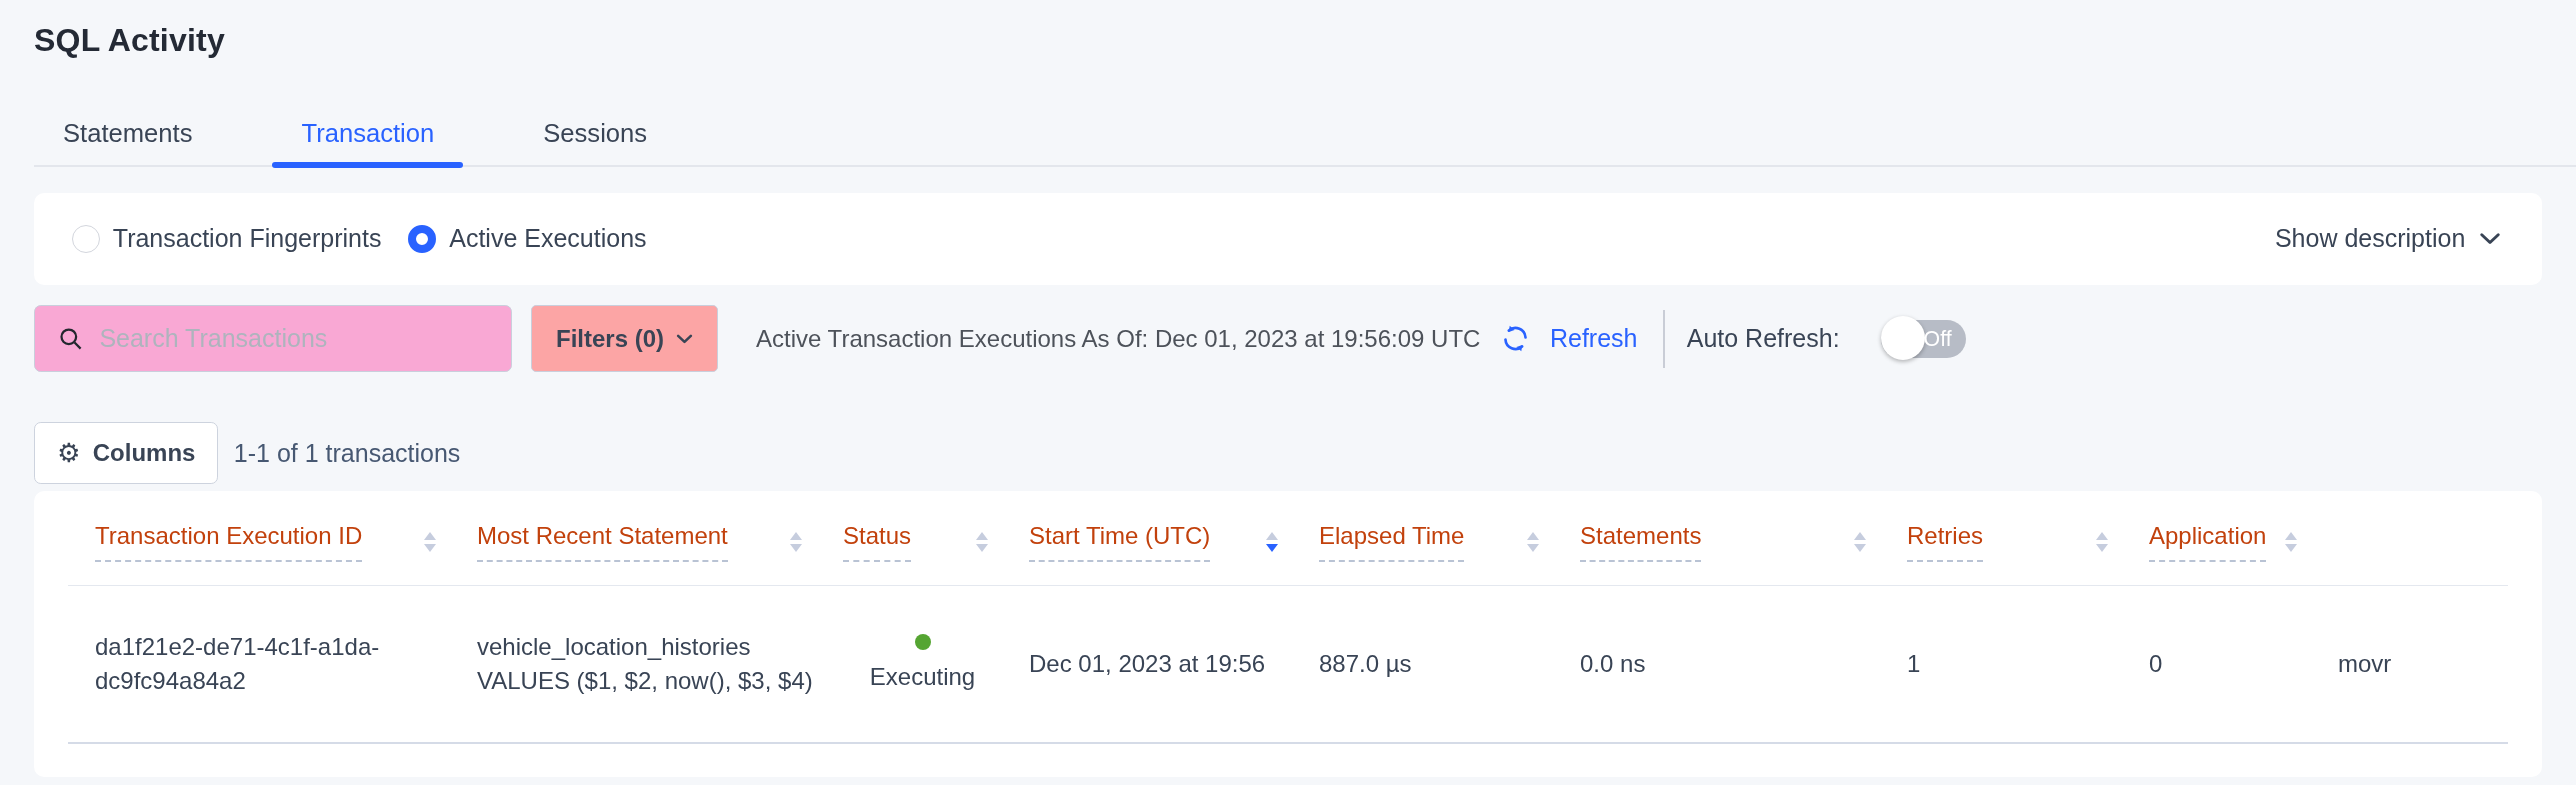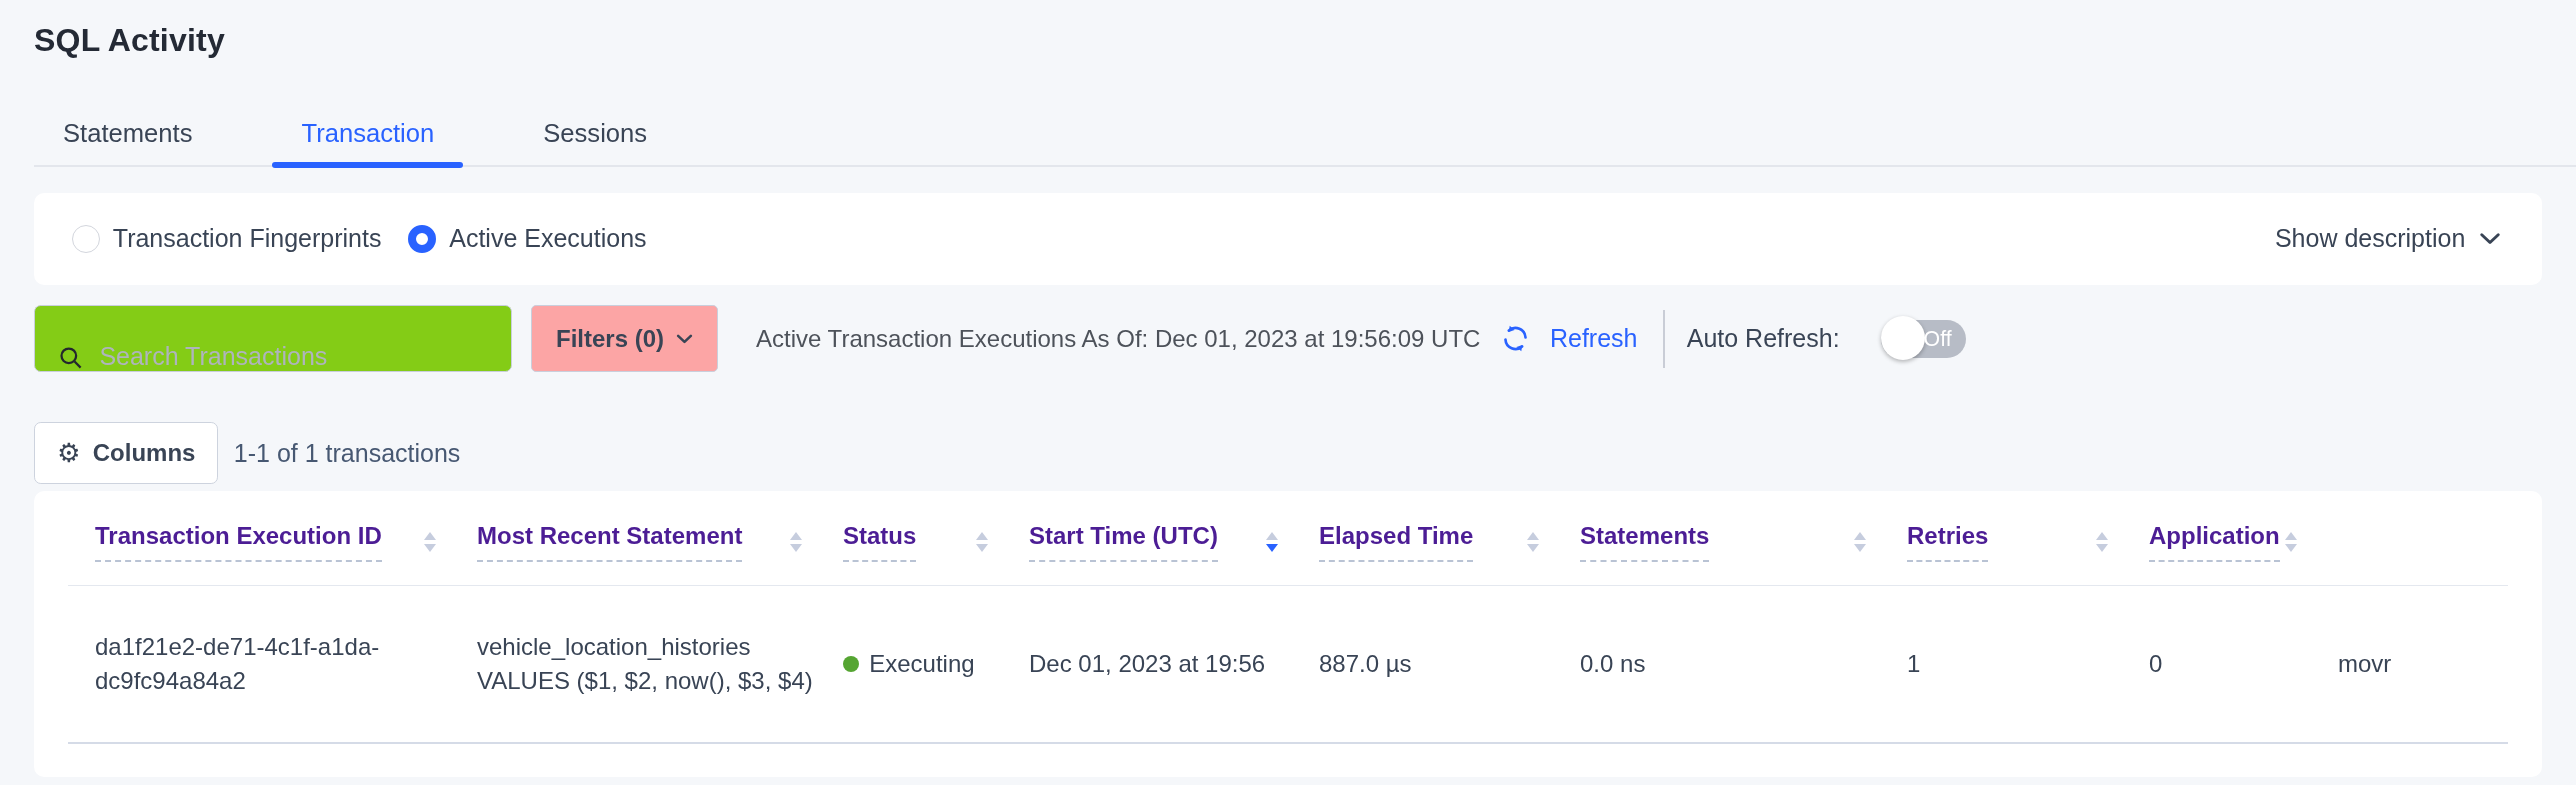--- a/index.html
+++ b/index.html
@@ -51,23 +51,23 @@
     margin-left:auto; display:flex; align-items:center; gap:13.7px;
     font-size:25px; color:#394455; cursor:pointer;
   }
   .chev { color:#394455; display:inline-flex; }
   
   .controls-row {
     margin:20.5px 34px 0 34px;
     display:flex; align-items:center; height:67px;
   }
   .search-box {
-    width:478px; height:67px; background:#84cc16;
+    width:478px; height:67px; background:#f9a8d4;
     border:1.7px solid #c9cfdc; border-radius:6.8px;
-    display:flex; align-items:flex-end; padding:0 17px 0 22px;
+    display:flex; align-items:center; padding:0 17px 0 22px;
   }
   .search-box input {
     border:none; outline:none; flex:1; margin-left:15.4px;
     font-size:25px; color:#394455; background:transparent;
     font-family:"Liberation Sans","DejaVu Sans",sans-serif;
   }
   .search-box input::placeholder { color:#aeb4bd; }
   .filters-btn {
     margin-left:19px; height:67px; padding:0 24px;
     background:#fca5a5; border:1.7px solid #c9cfdc; border-radius:5.1px;
@@ -120,34 +120,34 @@
     margin:0 34px;
   }
   .thead {
     height:95px; align-items:center; padding-top:8.5px;
     border-bottom:1.7px solid #e4e8ef;
   }
   .th {
     display:flex; align-items:center; padding-left:27px; cursor:pointer;
   }
   .th .lbl {
-    font-size:24px; font-weight:700; color:#4c1d95;
+    font-size:24px; font-weight:400; color:#c2410c;
     border-bottom:2.6px dashed #b9c3d4; padding-bottom:10.2px;
     white-space:nowrap;
   }
   .sort { margin-left:auto; margin-right:13.7px; display:flex; flex-direction:column; gap:4.3px; }
   .arr-up { width:0; height:0; border-left:6.8px solid transparent; border-right:6.8px solid transparent; border-bottom:8.5px solid #c6cdde; }
   .arr-down { width:0; height:0; border-left:6.8px solid transparent; border-right:6.8px solid transparent; border-top:8.5px solid #c6cdde; }
   .arr-down.active { border-top-color:#2962ff; }
   .trow { height:158px; align-items:center; border-bottom:2.6px solid #d5dbe7; }
   .td { padding-left:27px; font-size:24px; color:#394455; line-height:34px; }
   .td.id-cell { max-width:341px; }
   .id-text { max-width:312px; overflow-wrap:break-word; }
   .stmt-line { white-space:nowrap; }
-  .status-cell { display:flex; align-items:center; gap:10.2px; }
+  .status-cell { display:flex; align-items:center; gap:10.2px;flex-direction:column; }
   .status-dot { width:16px; height:16px; border-radius:50%; background:#55a532; flex:0 0 auto; }
   svg { display:block; }
 </style>
 </head>
 <body>
 
 <h1 class="page-title">SQL Activity</h1>
 
 <nav class="tabs">
   <div class="tab">Statements</div>

